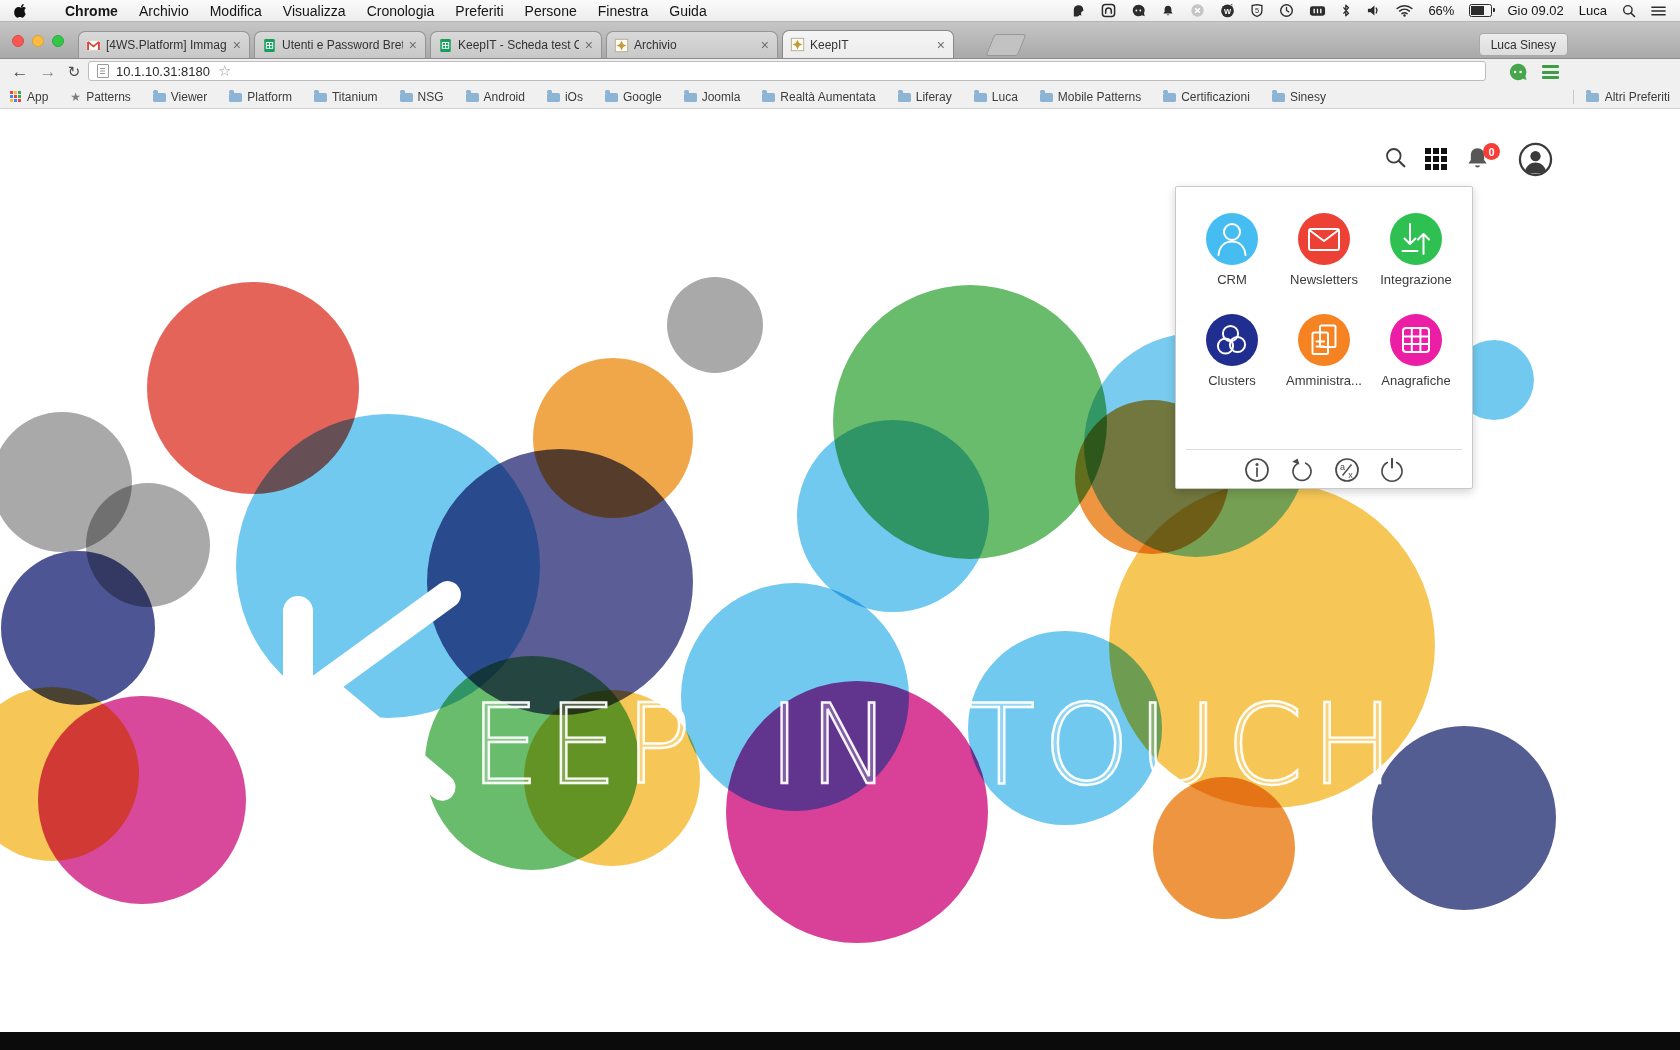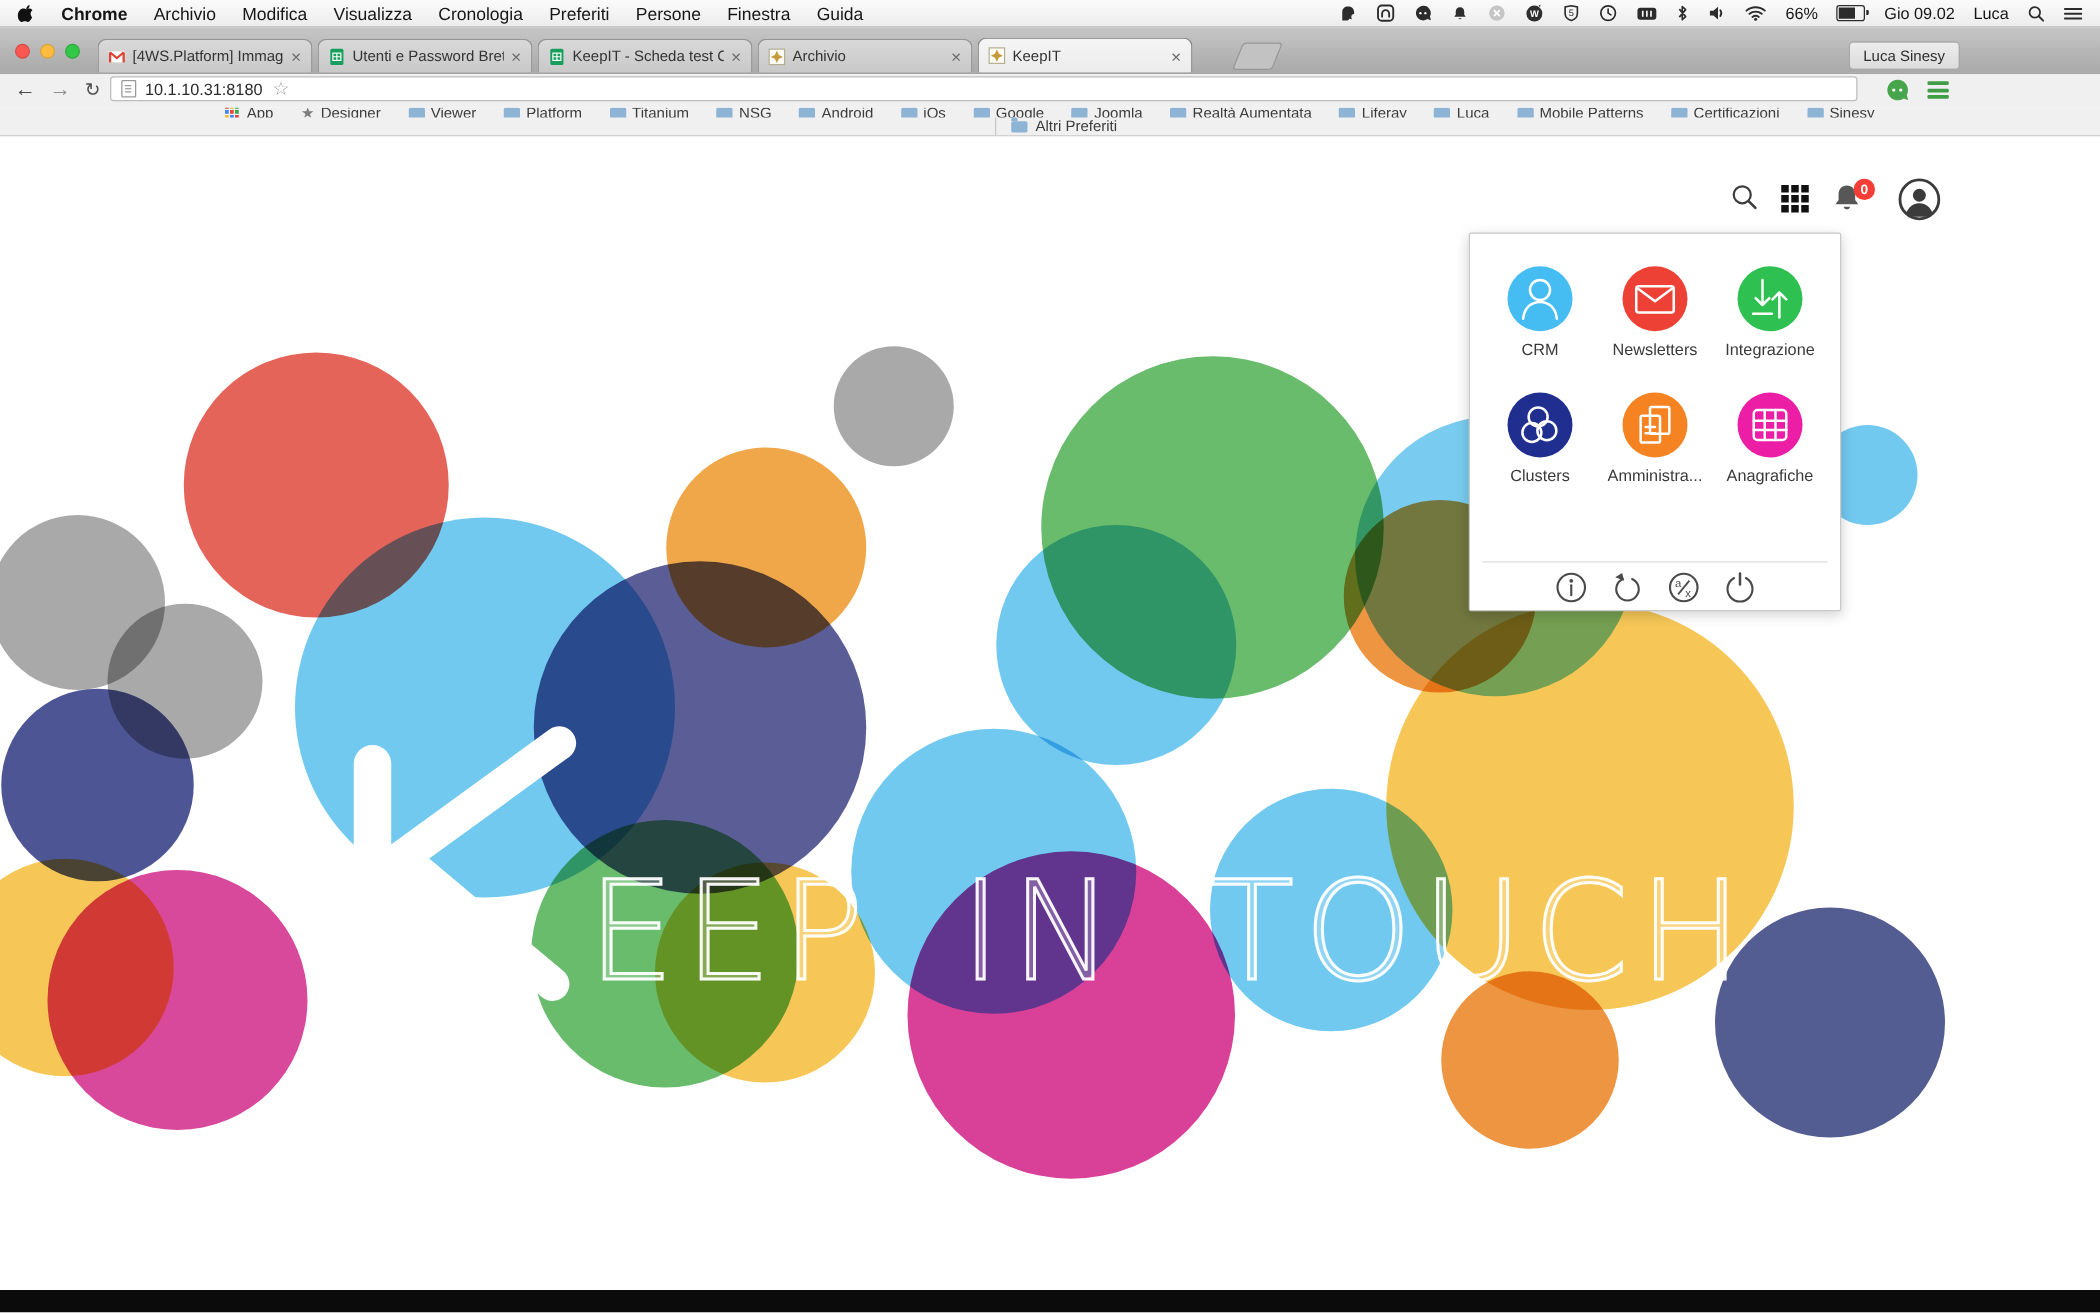--- a/index.html
+++ b/index.html
@@ -5,21 +5,21 @@
   html,body{margin:0;padding:0;}
   body{width:1680px;height:1050px;position:relative;overflow:hidden;background:#fff;
        font-family:"Liberation Sans",sans-serif;-webkit-font-smoothing:antialiased;}
   svg{display:block}
 
   
   #menubar{position:absolute;left:0;top:0;width:100%;height:22px;z-index:50;
     background:linear-gradient(#fbfbfb,#ececec);border-bottom:1px solid #b6b6b6;
     display:flex;align-items:center;padding:0 14px;box-sizing:border-box;font-size:14px;color:#151515;}
   #menu-left{display:flex;align-items:center;gap:21px;}
-  #menu-left .appname{font-weight:bold;}
+  #menu-left .appname{font-weight:bold;margin-left:16px;}
   #menu-left .mitem{white-space:nowrap;}
   #menu-right{margin-left:auto;display:flex;align-items:center;gap:15px;font-size:13px;}
   .sticon{display:inline-flex;align-items:center;justify-content:center;height:16px;}
   .batt{width:21px;height:11px;border:1.5px solid #2c2c2c;border-radius:2.5px;position:relative;}
   .batt i{position:absolute;left:1px;top:1px;bottom:1px;width:60%;background:#2c2c2c;}
   .batt:after{content:"";position:absolute;right:-4px;top:2.5px;width:2px;height:4px;background:#2c2c2c;border-radius:0 1px 1px 0;}
 
   
   #tabstrip{position:absolute;left:0;top:22px;width:100%;height:36px;z-index:49;
     background:linear-gradient(#c6c6c6,#a9a9a9);border-bottom:1px solid #8c8c8c;}
@@ -56,21 +56,21 @@
   #url-path{color:#4e4e4e;white-space:nowrap;overflow:hidden;flex:1;}
   #omni-star{margin-left:8px;color:#9b9b9b;font-size:15px;}
   .extico{position:absolute;top:4px;width:20px;height:20px;}
   #ext-bubble{left:1508px;}
   #menu-burger{left:1542px;display:flex;flex-direction:column;justify-content:center;gap:2.5px;}
   #menu-burger i{display:block;width:17px;height:3px;background:#3f9d45;border-radius:1px;}
 
   
   #bookmarksbar{position:absolute;left:0;top:86px;width:100%;height:23px;z-index:47;background:#f0f0f0;
     border-bottom:1px solid #d2d2d2;display:flex;align-items:center;padding:0 10px;box-sizing:border-box;
-    font-size:12px;color:#3c3c3c;flex-direction:column;}
+    font-size:12px;color:#3c3c3c;}
   #bm-left{display:flex;align-items:center;gap:22px;flex:1;overflow:hidden;}
   .bm-item{display:flex;align-items:center;gap:5px;white-space:nowrap;}
   .folder{width:13px;height:9px;background:#8db3d5;border-radius:1.5px;position:relative;flex:0 0 auto;}
   .folder:before{content:"";position:absolute;top:-2.5px;left:0;width:5px;height:3px;background:#8db3d5;border-radius:1.5px 1.5px 0 0;}
   .appsgrid{width:12px;height:12px;display:grid;grid-template-columns:repeat(3,3px);grid-template-rows:repeat(3,3px);gap:1px;}
   .bm-star{color:#7d7d7d;font-size:12px;}
   #bm-right{display:flex;align-items:center;gap:6px;border-left:1px solid #c9c9c9;padding-left:12px;margin-left:10px;white-space:nowrap;}
 
   
   #hero{position:absolute;left:0;top:109px;width:1680px;height:923px;overflow:hidden;background:#fff;z-index:1;}
@@ -329,21 +329,21 @@
           <i style="background:#e8453c"></i>
           <i style="background:#3aa757"></i>
           <i style="background:#f9bb2d"></i>
           <i style="background:#4285f4"></i>
           <i style="background:#e8453c"></i>
         </span>
         <span>App</span>
   </span>
   <span class="bm-item">
     <span class="bm-star">★</span>
-        <span>Designer</span>
+        <span>Patterns</span>
   </span>
   <span class="bm-item">
     <span class="folder"></span>
         <span>Viewer</span>
   </span>
   <span class="bm-item">
     <span class="folder"></span>
         <span>Platform</span>
   </span>
   <span class="bm-item">

